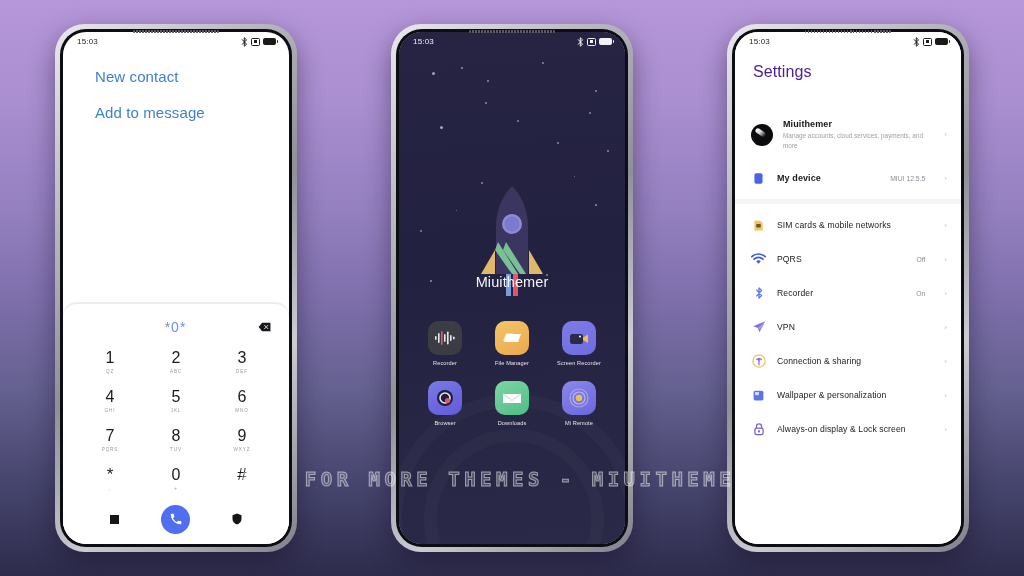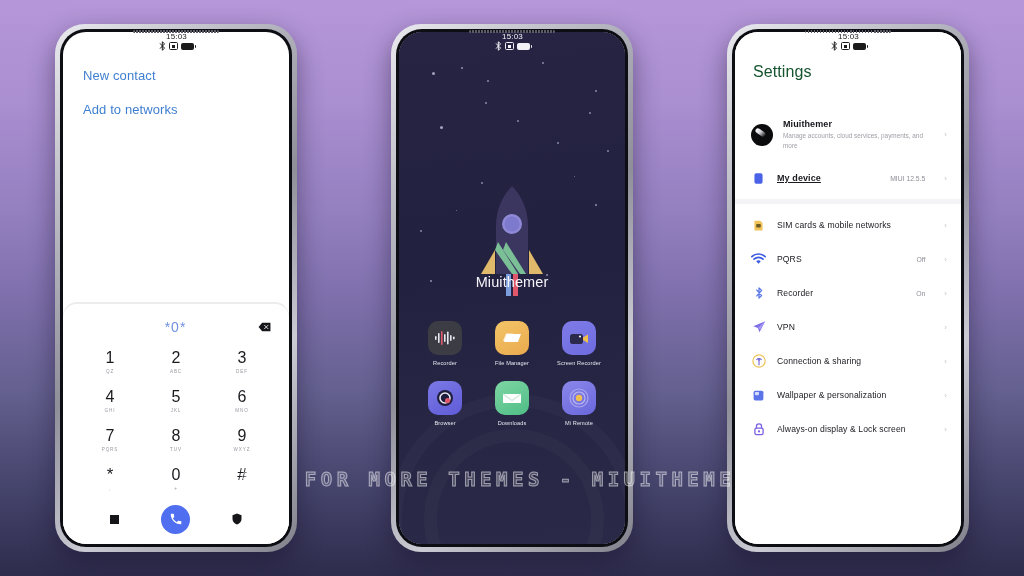--- a/index.html
+++ b/index.html
@@ -39,21 +39,21 @@
     z-index: 40;
   }
   #phone1 { left: 55px; }
   #phone2 { left: 391px; }
   #phone3 { left: 727px; }
 
   
   .statusbar {
     height: 19px; display: flex; align-items: center;
     justify-content: space-between; padding: 0 13px 0 14px;
-    font-size: 8px; letter-spacing: .2px; flex-direction: column;
+    font-size: 8px; letter-spacing: .2px;
   }
   .statusbar .sb-right { display: flex; align-items: center; gap: 3px; }
   .sb-dark { color: #1b1b1b; }
   .sb-light { color: #f2f2f6; }
   .icn { display: block; }
   .batt {
     width: 13px; height: 7px; border-radius: 2px; position: relative;
     background: currentColor;
   }
   .batt::after {
@@ -75,21 +75,21 @@
   .back-arrow { width: 15px; height: 15px; color: #3c3c42; }
   .p1-title {
     position: absolute; left: 0; right: 0; text-align: center;
     font-size: 11.5px; color: #5b7fd4; letter-spacing: .2px;
   }
   .p1-title-ghost {
     position: absolute; left: 0; right: 0; top: 27px; text-align: center;
     font-size: 9px; color: #ededf2; letter-spacing: .2px;
   }
   .p1-links { padding: 7px 20px 0; }
-  .p1-link { font-size: 13px; color: #3f7fd0; padding: 9.5px 0; letter-spacing: .1px; }
+  .p1-link { font-size: 15px; color: #3f7fd0; padding: 9.5px 0; letter-spacing: .1px; margin-left: 12px; }
 
   .dialpad {
     margin-top: auto; background: #fff;
     border-top: 1px solid #ececed;
     border-radius: 14px 14px 0 0;
     padding: 10px 0 0;
     box-shadow: 0 -1px 0 #ececec;
   }
   .dial-display {
     display: flex; align-items: center; height: 26px; padding: 0 18px 0 0;
@@ -132,42 +132,42 @@
   }
   .apps { position: absolute; left: 0; right: 0; top: 289px; padding: 0 20px; }
   .approw { display: flex; justify-content: space-between; margin-bottom: 13px; }
   .app { width: 52px; display: flex; flex-direction: column; align-items: center; }
   .appicon { width: 34px; height: 34px; border-radius: 10px; position: relative;
              display: flex; align-items: center; justify-content: center; overflow: hidden; }
   .applbl { margin-top: 5px; font-size: 5.6px; color: #e6e6ef; text-align: center; line-height: 1.35; letter-spacing: .1px; }
 
   
   .p3 { background: #fff; height: 100%; overflow: hidden; }
-  .p3-title { font-size: 16px; color: #14532d; padding: 12px 18px 25px; letter-spacing: .1px; }
+  .p3-title { font-size: 16px; color: #4c1d95; padding: 12px 18px 25px; letter-spacing: .1px; }
   .search {
     margin: 0 16px; height: 22px; border-radius: 11px; background: #f1f1f4;
     display: flex; align-items: center; gap: 6px; padding: 0 10px;
   }
   .search .sicon { width: 9px; height: 9px; color: #9b9ba3; }
   .search .stxt { font-size: 8px; color: #a5a5ad; }
   .acct { display: flex; align-items: center; gap: 10px; padding: 13px 14px 11px 16px; }
   .avatar { width: 22px; height: 22px; border-radius: 50%; background: #0b0b0d; position: relative; overflow: hidden; flex: none; }
   .avatar::after {
     content: ""; position: absolute; left: 4px; top: 6px; width: 11px; height: 5px;
     background: linear-gradient(100deg,#fff 0%,#cfcfd6 48%,rgba(255,255,255,0) 100%);
     transform: rotate(35deg); border-radius: 3px;
   }
   .acct-txt { flex: 1; min-width: 0; }
   .acct-name { font-size: 9px; color: #15151a; font-weight: bold; letter-spacing: .1px; }
   .acct-sub { font-size: 6.4px; color: #a0a0a8; line-height: 1.5; margin-top: 2px; }
   .chev { color: #c2c2ca; font-size: 8px; flex: none; margin-left: 4px; }
   .srow { display: flex; align-items: center; gap: 11px; padding: 9.5px 14px 9.5px 16px; }
   .sicn { width: 15px; height: 15px; flex: none; display: flex; align-items: center; justify-content: center; }
   .slabel { flex: 1; font-size: 8.6px; color: #1b1b21; letter-spacing: .1px; line-height: 1.45; }
-  .slabel.bold { font-weight: bold; font-size: 9px; text-decoration: underline; }
+  .slabel.bold { font-weight: bold; font-size: 9px; }
   .sval { font-size: 6.8px; color: #8d8d96; margin-right: 4px; flex: none; }
   .sdiv { height: 1px; background: #f0f0f3; margin-left: 0; }
 
   
   .watermark {
     position: absolute; left: 0; right: 0; top: 468px; text-align: center;
     font-family: "DejaVu Sans Mono", monospace;
     font-size: 19px; font-weight: bold; letter-spacing: 4.5px;
     color: rgba(255,255,255,.16);
     -webkit-text-stroke: 1px rgba(255,255,255,.5);
@@ -194,21 +194,21 @@
               <span class="dnd">
                   <i></i>
                 </span>
               <span class="batt"></span>
             </span>
           </div>
 
 
           <div class="p1-links">
             <div class="p1-link">New contact</div>
-            <div class="p1-link">Add to networks</div>
+            <div class="p1-link">Add to message</div>
           </div>
 
           <div class="dialpad">
             <div class="dial-display">
               <div class="dial-num">*0*</div>
               <svg class="bksp" viewBox="0 0 22 16">
                 <path d="M7 1 H21 V15 H7 L1 8 Z" fill="currentColor"></path>
                 <path d="M11 5 L17 11 M17 5 L11 11" stroke="#fff" stroke-width="1.4" stroke-linecap="round"></path>
               </svg>
             </div>

